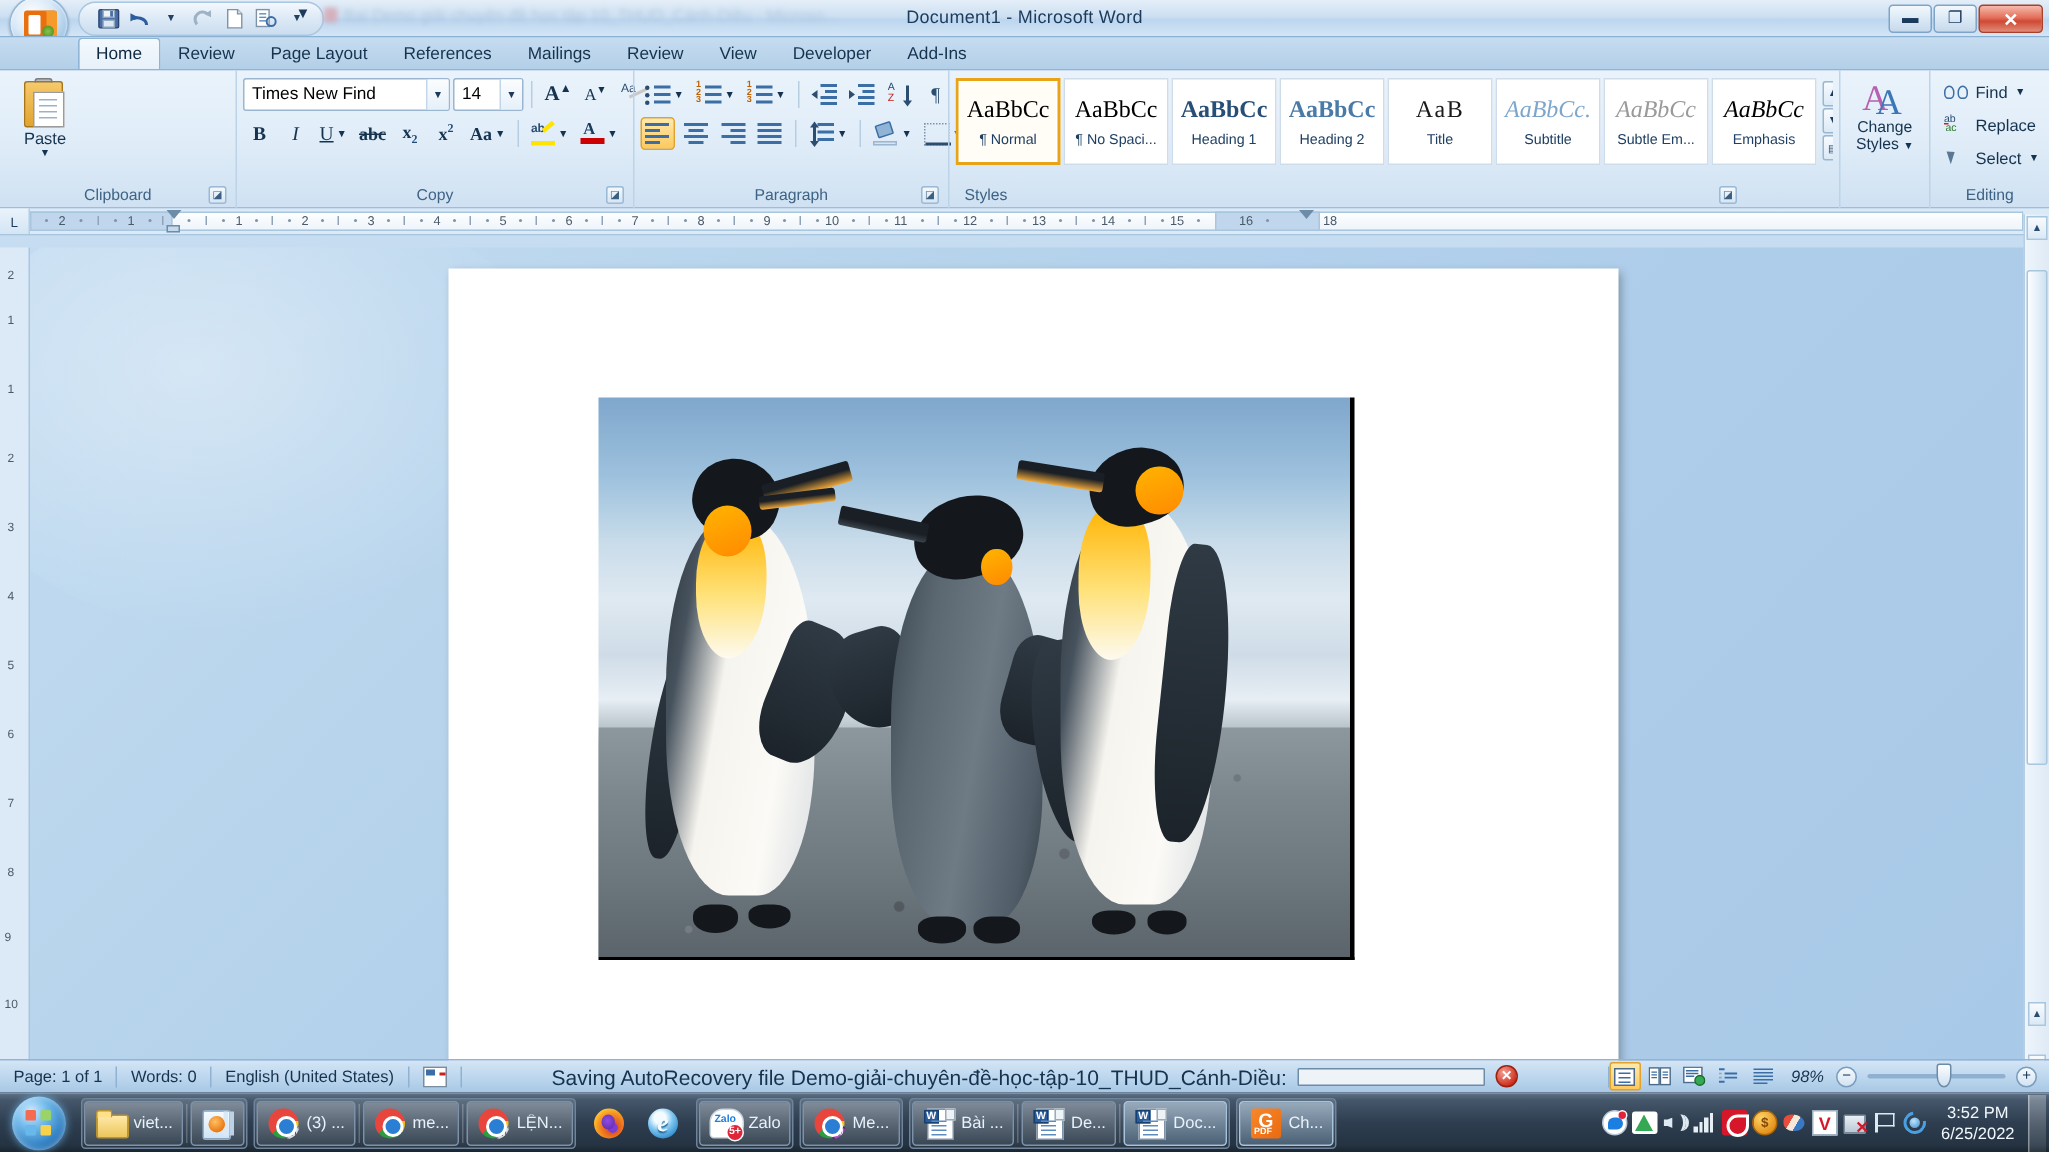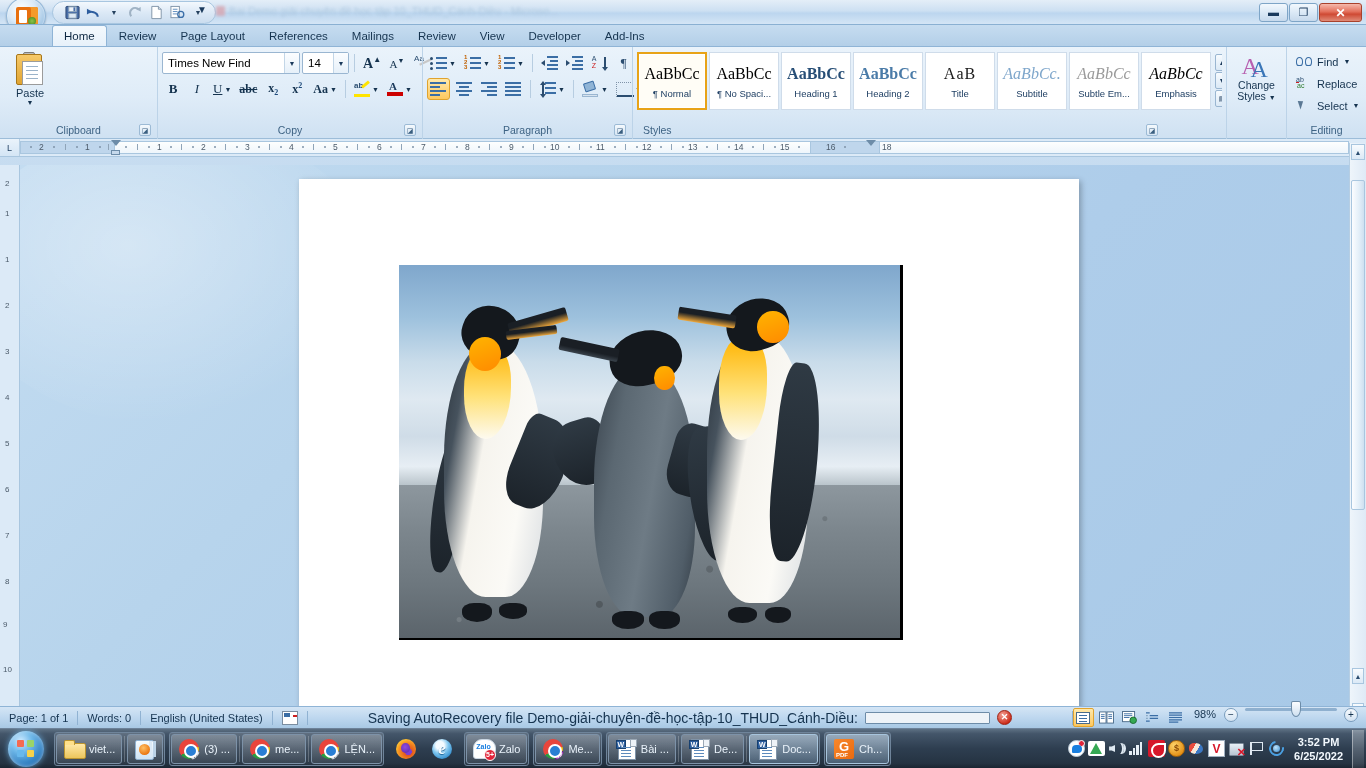--- a/index.html
+++ b/index.html
@@ -511,21 +511,21 @@
   .progress .fill {
     height:100%; width:100%;
     background: linear-gradient(180deg,#d5ef9a 0%,#9cd437 35%,#7ab512 70%,#a3d95a 100%);
   }
   .cancel-btn {
     width:15px;height:15px; border-radius:50%; cursor:pointer;
     background: radial-gradient(circle at 35% 30%, #f3a094, #cc2b18 75%);
     border:1px solid #9e1f10; color:#fff; font-size:9px; font-weight:bold;
     display:flex;align-items:center;justify-content:center; line-height:1;
   }
-  .sb-right { display:flex; align-items:flex-start; gap:2px; padding-right:8px; }
+  .sb-right { display:flex; align-items:center; gap:2px; padding-right:8px;font-style:italic; }
   .view-btn {
     width:21px;height:19px; border:1px solid transparent; border-radius:2px; cursor:pointer;
     display:flex;align-items:center;justify-content:center;
   }
   .view-btn.on { background: linear-gradient(180deg,#ffe9ab,#fdc85f); border-color:#e0a32e; }
   .vb-ico { width:14px;height:12px; position:relative; background:#fff; border:1px solid #4a6b8a; }
   .vb-ico:after{content:"";position:absolute;left:2px;top:2px;right:2px;height:1px;background:#3b6ea5;box-shadow:0 3px 0 #3b6ea5,0 6px 0 #3b6ea5;}
   .zoom-pct { font-size:11px; color:#15334f; padding:0 6px; cursor:pointer; }
   .zoom-minus,.zoom-plus {
     width:14px;height:14px;border-radius:50%; border:1px solid #7a9dbd;
@@ -737,21 +737,21 @@
   .tr-swirl:before{
     content:""; position:absolute; inset:1px; border-radius:50%;
     border:2px solid #4a9fe0; border-top-color:transparent; transform:rotate(35deg);
   }
   .tr-swirl:after{
     content:""; position:absolute; left:5px; top:5px; width:7px;height:7px; border-radius:50%;
     background: radial-gradient(circle at 40% 35%, #bfe3fa, #3d8fd0);
   }
   .clock {
     margin-left:6px; margin-right:4px; text-align:center; color:#f2f8fd; font-size:11px;
-    line-height:14px; cursor:pointer; white-space:nowrap;font-weight:bold;
+    line-height:14px; cursor:pointer; white-space:nowrap;
   }
   .showdesk {
     width:12px; height:38px; margin-left:2px;
     background: linear-gradient(180deg,rgba(255,255,255,.3),rgba(255,255,255,.08));
     border-left:1px solid rgba(255,255,255,.4); cursor:pointer;
   }
 </style>
 </head>
 <body>
 
@@ -804,20 +804,21 @@
       <div class="qat-btn">
           <span class="qat-arrow">▼</span>
         </div>
     </div>
 
     <div class="qat-more">▼</div>
     <div class="ghost-title">
       <span class="ghost-icon"></span><span>Bai Demo giải chuyên đề học tập 10_THUD_Cánh-Diều - Microso...</span>
     </div>
 
+    <div class="title-text">Document1 - Microsoft Word</div>
 
     <div class="wincontrols">
       <div class="wb">
           <span class="g">▬</span>
         </div>
       <div class="wb">
           <span class="g">❐</span>
         </div>
       <div class="wb close">
           <span class="g">✕</span>

